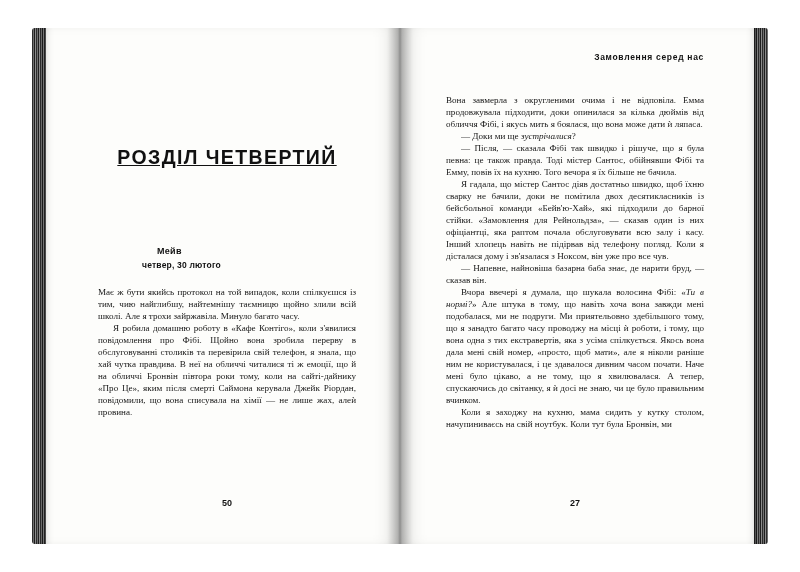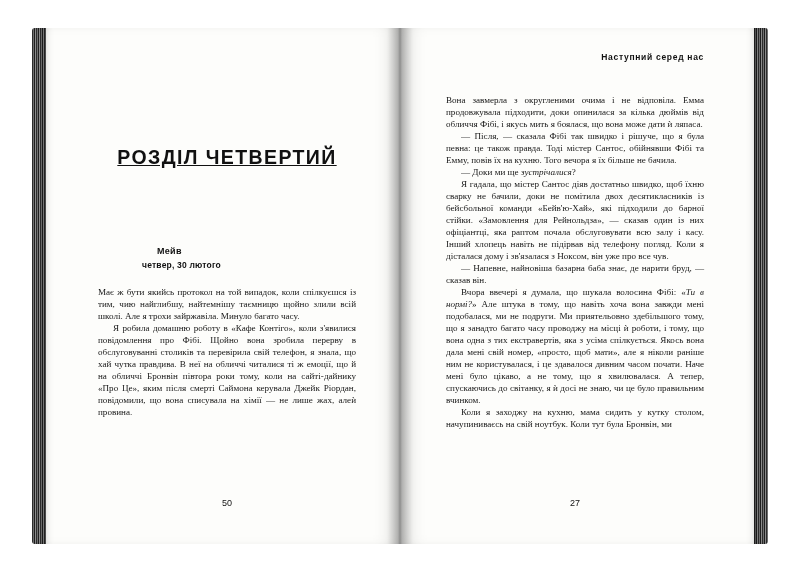--- a/index.html
+++ b/index.html
@@ -169,20 +169,21 @@
 
   .folio {
     position: absolute;
     bottom: 36px;
     left: 0;
     right: 0;
     text-align: center;
     font-size: 9px;
     color: #111;
     font-family: "Liberation Sans", sans-serif;
+    font-weight: bold;
   }
 
   em { font-style: italic; }
 </style>
 </head>
 <body>
 
 <div class="spread">
   <div class="book">
 
@@ -203,26 +204,26 @@
           <p>Я робила домашню роботу в «Кафе Контіго», коли з'явилися повідомлення про Фібі. Щойно вона зробила перерву в обслуговуванні столиків та перевірила свій телефон, я знала, що хай чутка правдива. В неї на обличчі читалися ті ж емоції, що й на обличчі Бронвін півтора роки тому, коли на сайті-дайнику «Про Це», яким після смерті Саймона керувала Джейк Ріордан, повідомили, що вона списувала на хімії — не лише жах, алеѝ провина.</p>
         </div>
 
         <div class="folio">50</div>
       </div>
     </div>
 
     <div class="page right">
       <div class="text-col">
 
-        <div class="running-head">Наступний серед нас</div>
+        <div class="running-head">Замовлення серед нас</div>
 
         <div class="body">
           <p class="noindent">Вона завмерла з округленими очима і не відповіла. Емма продовжувала підходити, доки опинилася за кілька дюймів від обличчя Фібі, і якусь мить я боялася, що вона може дати ѝ ляпаса.</p>
+          <p>— Доки ми ще <em>зустрічалися</em>?</p>
           <p>— Після, — сказала Фібі так швидко і рішуче, що я була певна: це також правда. Тоді містер Сантос, обійнявши Фібі та Емму, повів їх на кухню. Того вечора я їх більше не бачила.</p>
-          <p>— Доки ми ще <em>зустрічалися</em>?</p>
           <p>Я гадала, що містер Сантос діяв достатньо швидко, щоб їхню сварку не бачили, доки не помітила двох десятикласників із бейсбольної команди «Бейв'ю-Хай», які підходили до барної стійки. «Замовлення для Рейнольдза», — сказав один із них офіціантці, яка раптом почала обслуговувати всю залу і касу. Інший хлопець навіть не підірвав від телефону погляд. Коли я дісталася дому і зв'язалася з Ноксом, він уже про все чув.</p>
           <p>— Напевне, найновіша базарна баба знає, де нарити бруд, — сказав він.</p>
           <p>Вчора ввечері я думала, що шукала волосина Фібі: «<em>Ти в нормі?</em>» Але штука в тому, що навіть хоча вона завжди мені подобалася, ми не подруги. Ми приятельовно здебільшого тому, що я занадто багато часу проводжу на місці ѝ роботи, і тому, що вона одна з тих екстравертів, яка з усіма спілкується. Якось вона дала мені свій номер, «просто, щоб мати», але я ніколи раніше ним не користувалася, і це здавалося дивним часом почати. Наче мені було цікаво, а не тому, що я хвилювалася. А тепер, спускаючись до світанку, я ѝ досі не знаю, чи це було правильним вчинком.</p>
           <p>Коли я заходжу на кухню, мама сидить у кутку столом, начупиниваєсь на свій ноутбук. Коли тут була Бронвін, ми</p>
         </div>
 
         <div class="folio">27</div>
       </div>
     </div>
 

